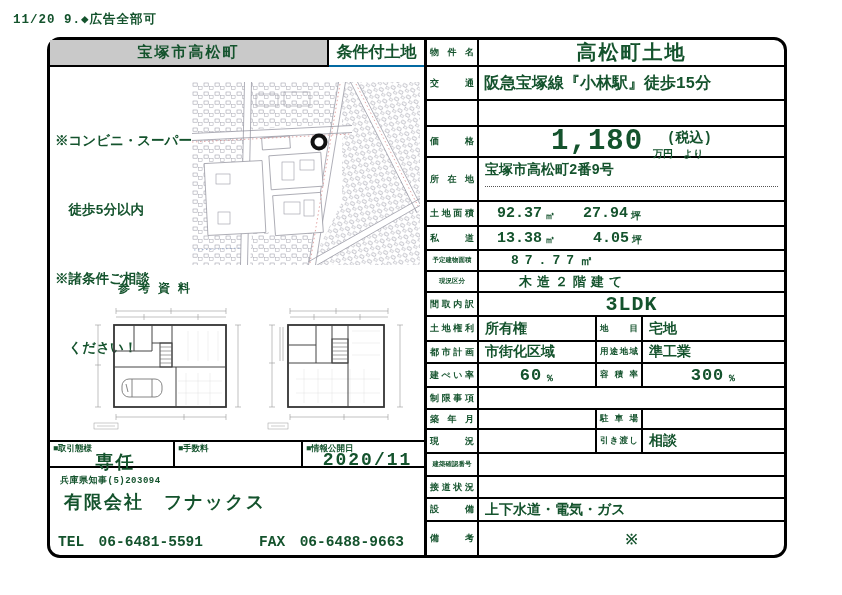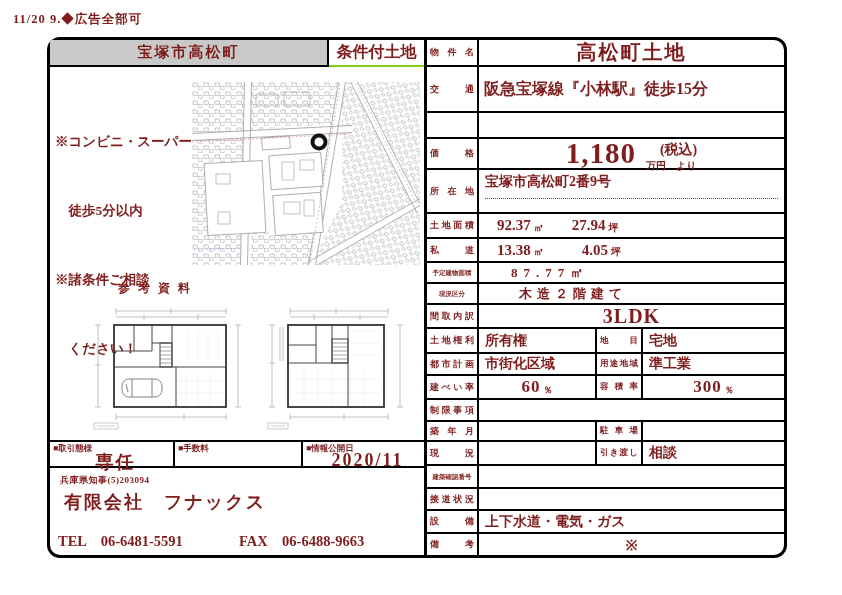--- a/index.html
+++ b/index.html
@@ -1,29 +1,29 @@
 <!DOCTYPE html>
 <html><head>
 <meta charset="utf-8">
 <style>
   html,body{margin:0;padding:0;background:#fff;}
   .page{position:relative;width:842px;height:595px;background:#fff;overflow:hidden;
-        font-family:Liberation Serif, serif;color:#7f1d1d;}
+        font-family:Liberation Mono, monospace;color:#14532d;}
   .abs{position:absolute;}
 
   .top-note{left:13px;top:11px;font-size:12.5px;font-weight:bold;letter-spacing:1px;}
 
   
   .frame{left:47px;top:37px;width:740px;height:521px;border:3px solid #000;border-radius:13px;box-sizing:border-box;}
 
   
   .cell-city{left:50px;top:40px;width:279px;height:27px;background:#c9c9c9;
              border-right:2px solid #000;border-bottom:2px solid #000;box-sizing:border-box;
              display:flex;align-items:center;justify-content:center;font-size:15px;font-weight:bold;letter-spacing:2px;}
-  .cell-cond{left:329px;top:40px;width:95px;height:27px;border-bottom:2px solid #84cc16;box-sizing:border-box;
+  .cell-cond{left:329px;top:40px;width:95px;height:27px;border-bottom:2px solid #0369a1;box-sizing:border-box;
              display:flex;align-items:center;justify-content:center;font-size:16px;font-weight:bold;}
 
   
   .rtable{left:424px;top:40px;width:360px;height:515px;border-left:3px solid #000;box-sizing:border-box;
           display:flex;flex-direction:column;}
   .trow{display:flex;border-bottom:2px solid #000;box-sizing:border-box;flex:0 0 auto;}
   .trow.last{border-bottom:none;flex:1 1 auto;}
   .tlabel{width:52px;border-right:2px solid #000;box-sizing:border-box;
           display:flex;align-items:center;justify-content:center;
           font-size:9px;font-weight:bold;padding:0 3px;}
@@ -321,21 +321,21 @@
 
   <div class="abs rtable">
 
     <div class="trow" style="height:27px">
       <div class="tlabel">
           <span>物件名</span>
         </div>
       <div class="tvalue big-name">高松町土地</div>
     </div>
 
-    <div class="trow" style="height:46px">
+    <div class="trow" style="height:34px">
       <div class="tlabel">
           <span>交通</span>
         </div>
       <div class="tvalue transport">阪急宝塚線『小林駅』徒歩15分</div>
     </div>
 
     <div class="trow" style="height:26px">
       <div class="tlabel">
           <span></span>
         </div>

